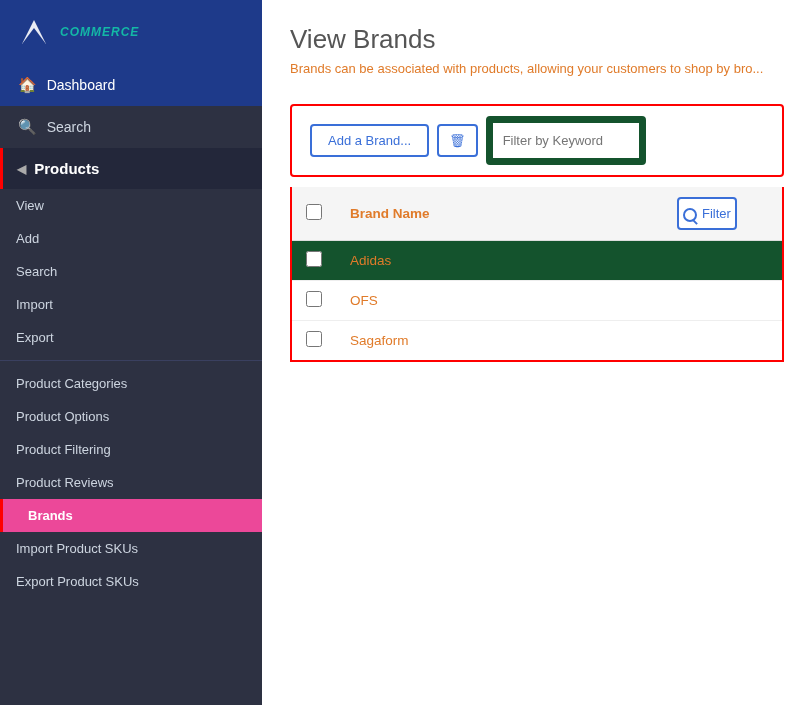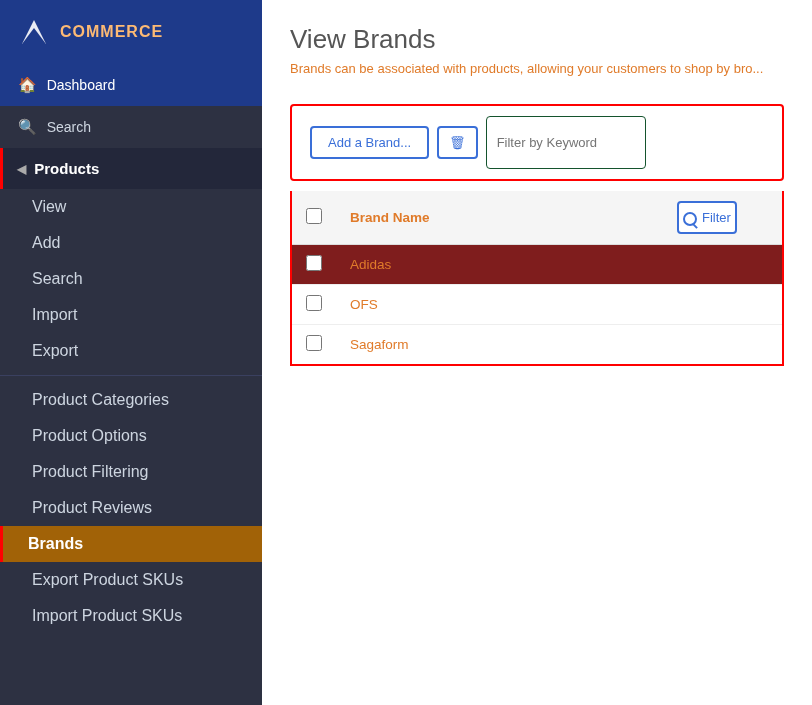--- a/index.html
+++ b/index.html
@@ -24,24 +24,25 @@
       align-items: center;
       gap: 8px;
     }
 
     .sidebar-logo-icon {
       width: 36px;
       height: 36px;
     }
 
     .sidebar-logo-text {
-      color: #fdba74;
-      font-size: 16px;
+      color: #14b8a6;
+      font-size: 12px;
       font-weight: bold;
       letter-spacing: 1px;
+      font-style: italic;
     }
 
     .sidebar-nav-item {
       display: flex;
       align-items: center;
       gap: 10px;
       padding: 12px 18px;
       color: #cdd5e0;
       font-size: 14px;
       cursor: pointer;
@@ -64,27 +65,27 @@
       cursor: pointer;
     }
 
     .sidebar-section-header .chevron {
       margin-right: 8px;
       font-size: 12px;
       color: #aaa;
     }
 
     .sidebar-sub-item {
-      padding: 9px 32px;
+      padding: 9px 16px;
       color: #cdd5e0;
-      font-size: 16px;
+      font-size: 13px;
       cursor: pointer;
     }
     .sidebar-sub-item.active {
-      background: #a16207;
+      background: #ec4899;
       color: #fff;
       border-left: 3px solid red;
       padding-left: 25px;
       font-weight: bold;
     }
 
     .sidebar-divider {
       height: 1px;
       background: #3a4060;
       margin: 6px 0;
@@ -137,23 +138,23 @@
       background: #fff;
       border: 2px solid #3a6fd8;
       color: #3a6fd8;
       padding: 7px 10px;
       border-radius: 4px;
       font-size: 13px;
       cursor: pointer;
     }
 
     .filter-keyword-input {
-      border: 1px solid #14532d;
-      border-radius: 4px;
-      padding: 18px 10px;
+      border: 7px solid #14532d;
+      border-radius: 4px;
+      padding: 10px 10px;
       font-size: 13px;
       width: 160px;
       color: #aaa;
       outline: none;
     }
 
     .btn-filter {
       background: #fff;
       border: 2px solid #3a6fd8;
       color: #3a6fd8;
@@ -185,21 +186,21 @@
       border-bottom: 1px solid #ddd;
     }
 
     .brands-table td {
       padding: 10px 14px;
       border-bottom: 1px solid #eee;
       font-size: 13.5px;
     }
 
     .brands-table tr.row-highlight td {
-      background: #7f1d1d;
+      background: #14532d;
     }
 
     .brand-name-link {
       color: #e07b2a;
       text-decoration: none;
       cursor: pointer;
     }
 
     .row-checkbox {
       width: 16px;
@@ -287,24 +288,24 @@
   <div class="sidebar-sub-item">
     <span>Product Filtering</span>
   </div>
   <div class="sidebar-sub-item">
     <span>Product Reviews</span>
   </div>
   <div class="sidebar-sub-item active">
     <span>Brands</span>
   </div>
   <div class="sidebar-sub-item">
+    <span>Import Product SKUs</span>
+  </div>
+  <div class="sidebar-sub-item">
     <span>Export Product SKUs</span>
-  </div>
-  <div class="sidebar-sub-item">
-    <span>Import Product SKUs</span>
   </div>
 </div>
 
 <div class="main">
 
   <h1 class="page-title">View Brands</h1>
   <p class="page-subtitle">Brands can be associated with products, allowing your customers to shop by bro...</p>
 
   <div class="toolbar">
     <button class="btn-add-brand">Add a Brand...</button>

